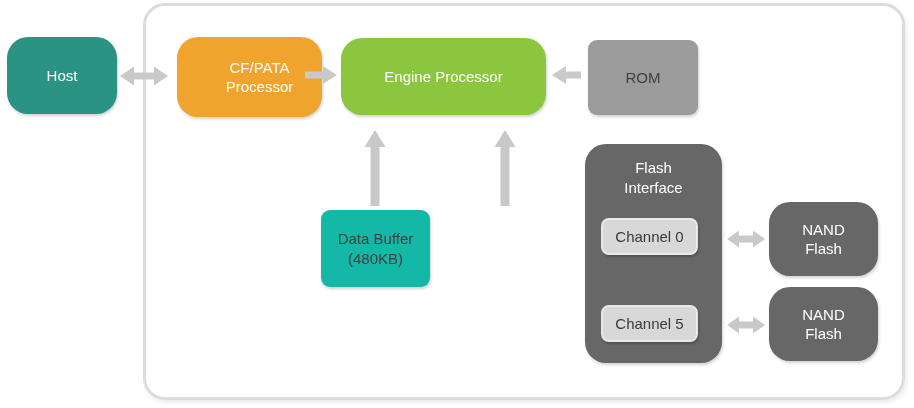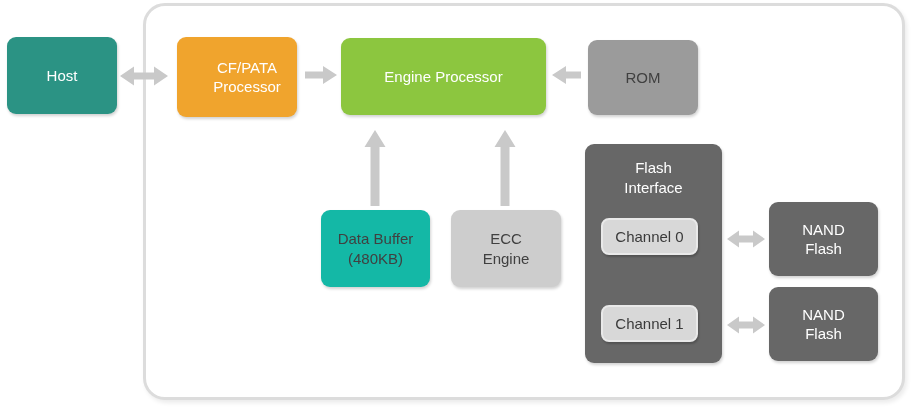--- a/index.html
+++ b/index.html
@@ -33,25 +33,25 @@
     display: flex;
     flex-direction: column;
     align-items: center;
     justify-content: center;
     text-align: center;
     font-size: 15px;
     line-height: 1.3;
     box-shadow: 1px 2px 3px rgba(0,0,0,0.18);
     box-sizing: border-box;
   }
-  .white-text { color: #ffffff; }
+  .white-text { color: #ffffff; border-radius: 21px; }
   .dark-text  { color: #404040; }
 
   .block-host        { left: 7px;   top: 37px;  width: 110px; height: 77px;  background: #2B9384; }
-  .block-cfpata      { left: 177px; top: 37px;  width: 120px; height: 80px;  background: #F0A42D; padding-left: 20px; }
+  .block-cfpata      { left: 177px; top: 37px;  width: 145px; height: 80px;  background: #F0A42D; padding-left: 20px; }
   .block-mp          { left: 341px; top: 38px;  width: 205px; height: 77px;  background: #8CC63F; }
   .block-rom         { left: 588px; top: 40px;  width: 110px; height: 75px;  background: #9B9B9B; }
   .block-databuffer  { left: 321px; top: 210px; width: 109px; height: 77px;  background: #14b8a6; }
   .block-ecc         { left: 451px; top: 210px; width: 110px; height: 77px;  background: #CDCDCD; }
   .block-flashctrl   { left: 585px; top: 144px; width: 137px; height: 219px; background: #676767;
                        justify-content: flex-start; padding-top: 14px; }
   .block-nand-top    { left: 769px; top: 202px; width: 109px; height: 74px;  background: #676767; }
   .block-nand-bottom { left: 769px; top: 287px; width: 109px; height: 74px;  background: #676767; }
 
   .channel {
@@ -104,33 +104,29 @@
 
   <div class="block block-rom dark-text">
     <span>ROM</span>
   </div>
 
   <div class="block block-databuffer dark-text">
     <span>Data Buffer</span>
     <span>(480KB)</span>
   </div>
 
-  <div class="block block-ecc dark-text">
-    <span>ECC</span>
-    <span>Engine</span>
-  </div>
 
   <div class="block block-flashctrl white-text">
     <span>Flash</span>
     <span>Interface</span>
     <div class="channel channel-0">
       <span>Channel 0</span>
     </div>
     <div class="channel channel-1">
-      <span>Channel 1</span>
+      <span>Channel 5</span>
     </div>
   </div>
 
   <div class="block block-nand-top white-text">
     <span>NAND</span>
     <span>Flash</span>
   </div>
 
   <div class="block block-nand-bottom white-text">
     <span>NAND</span>

